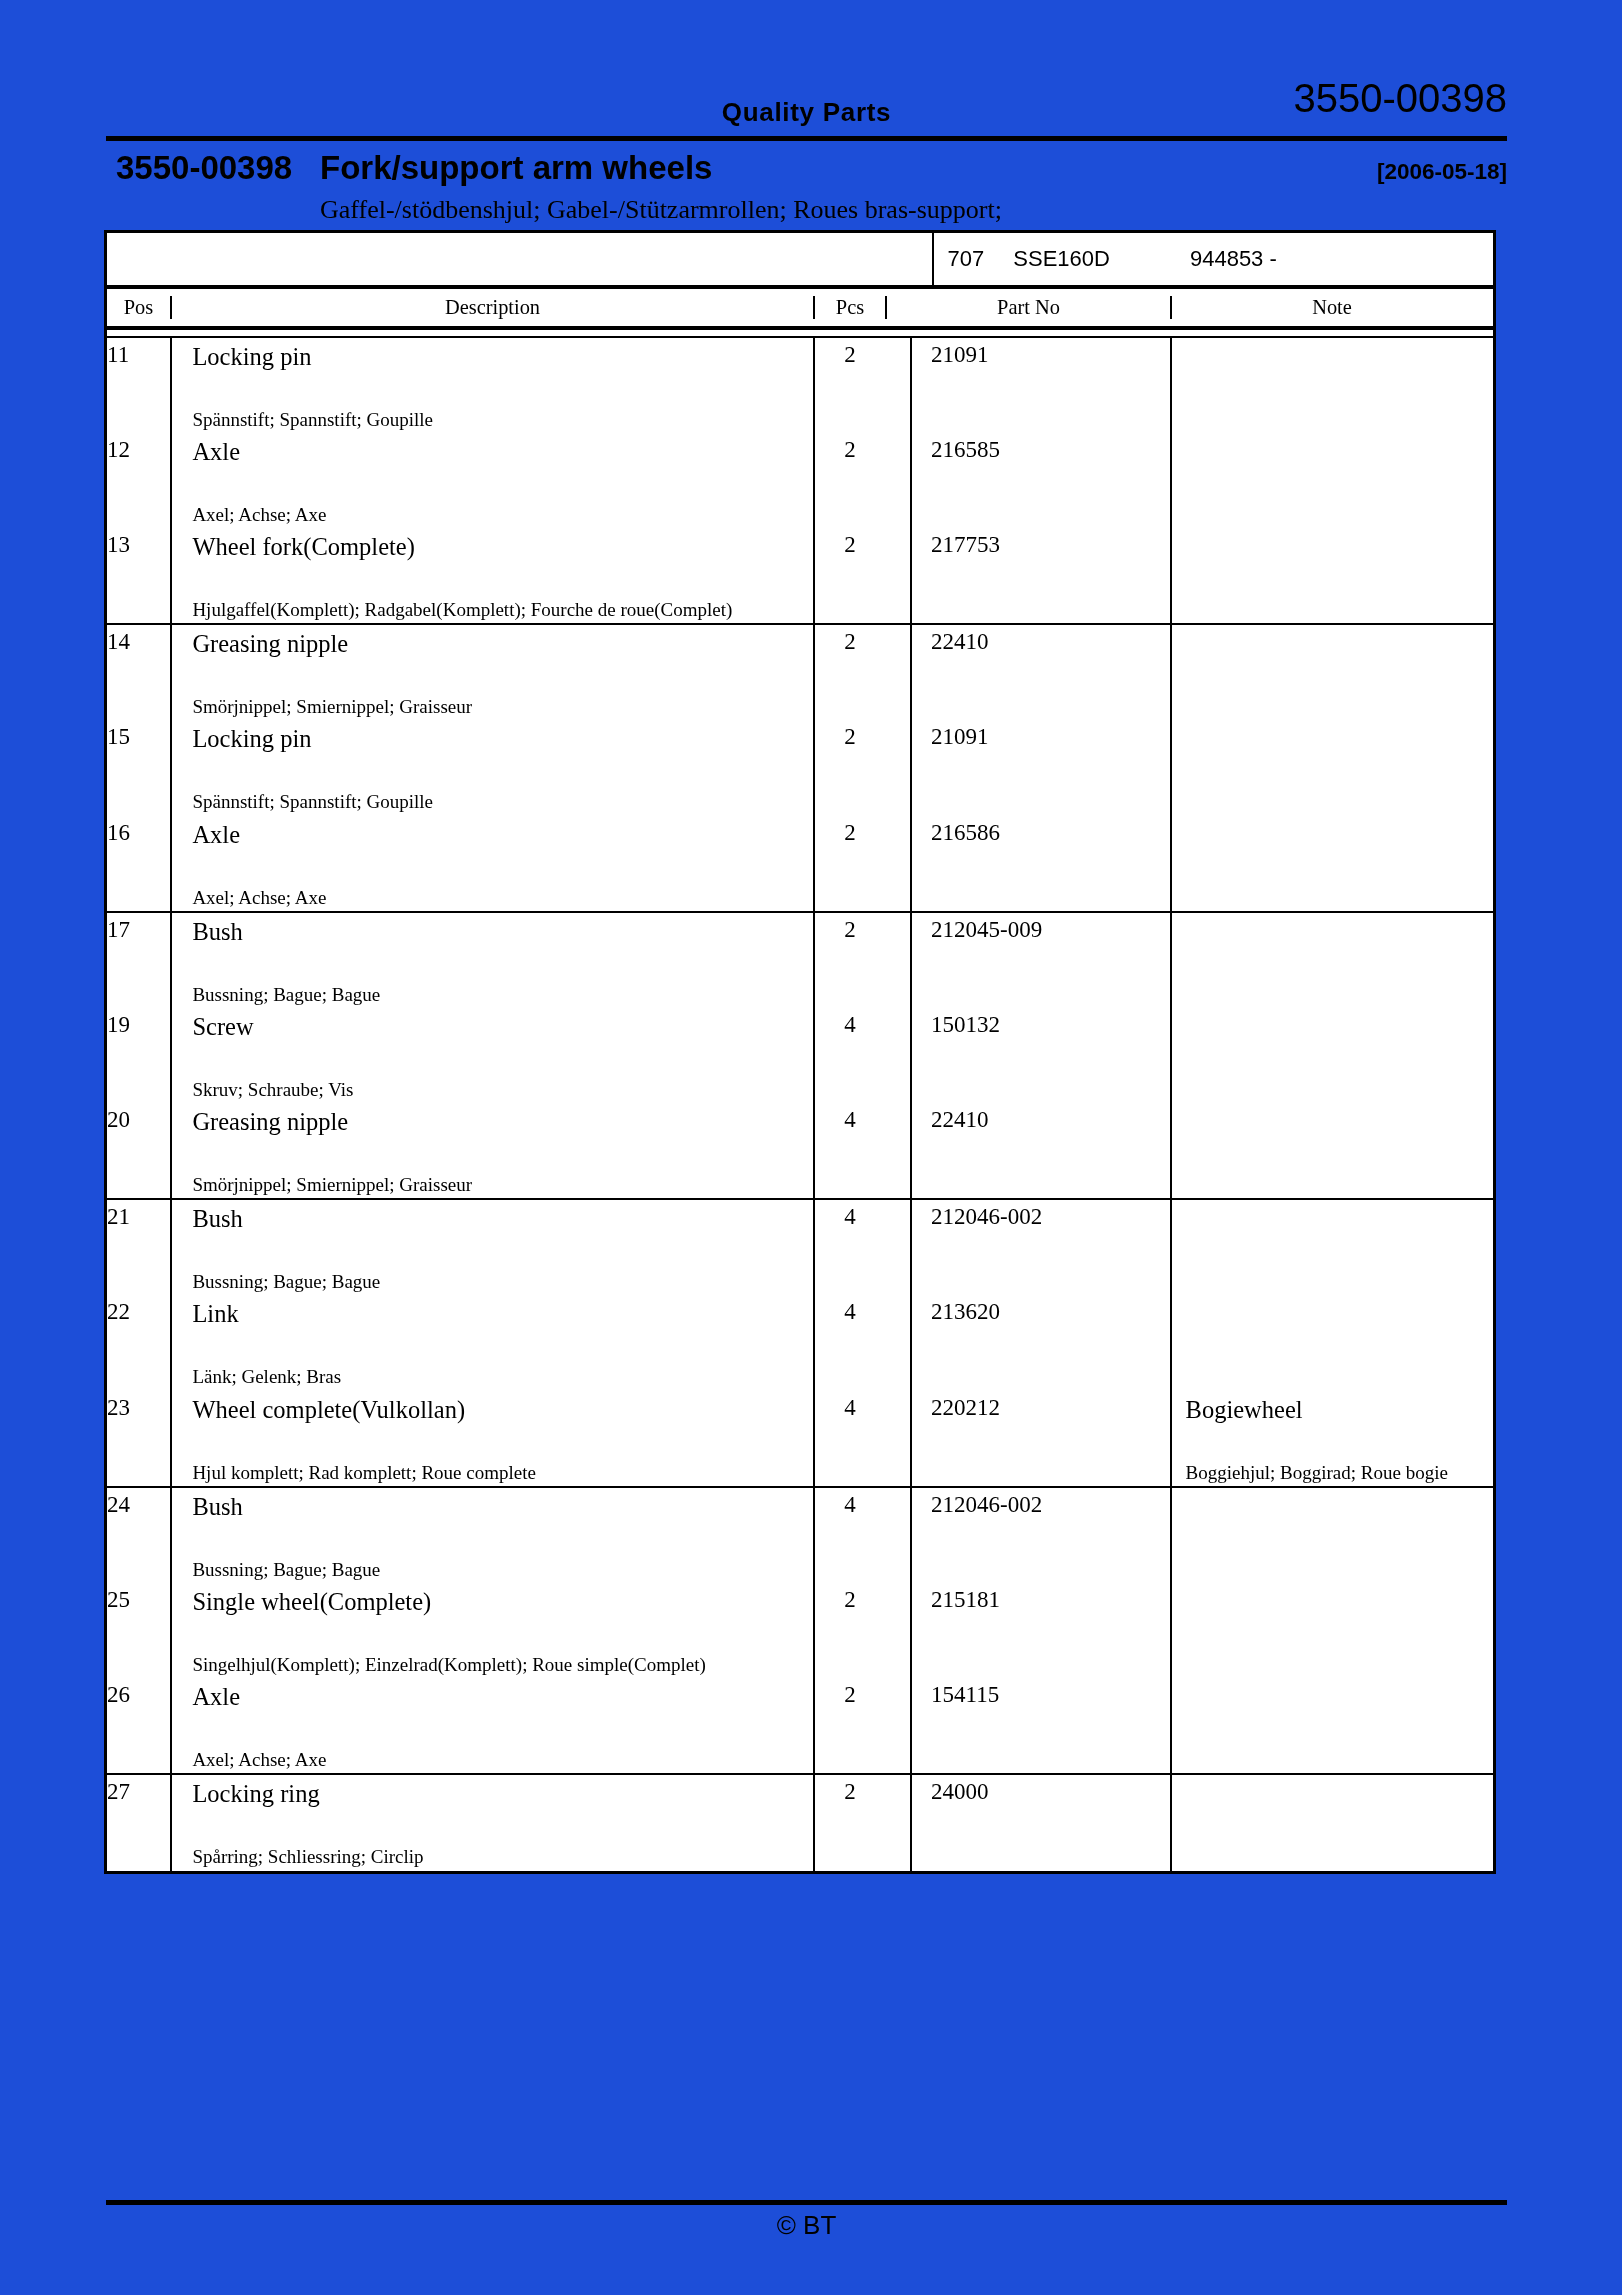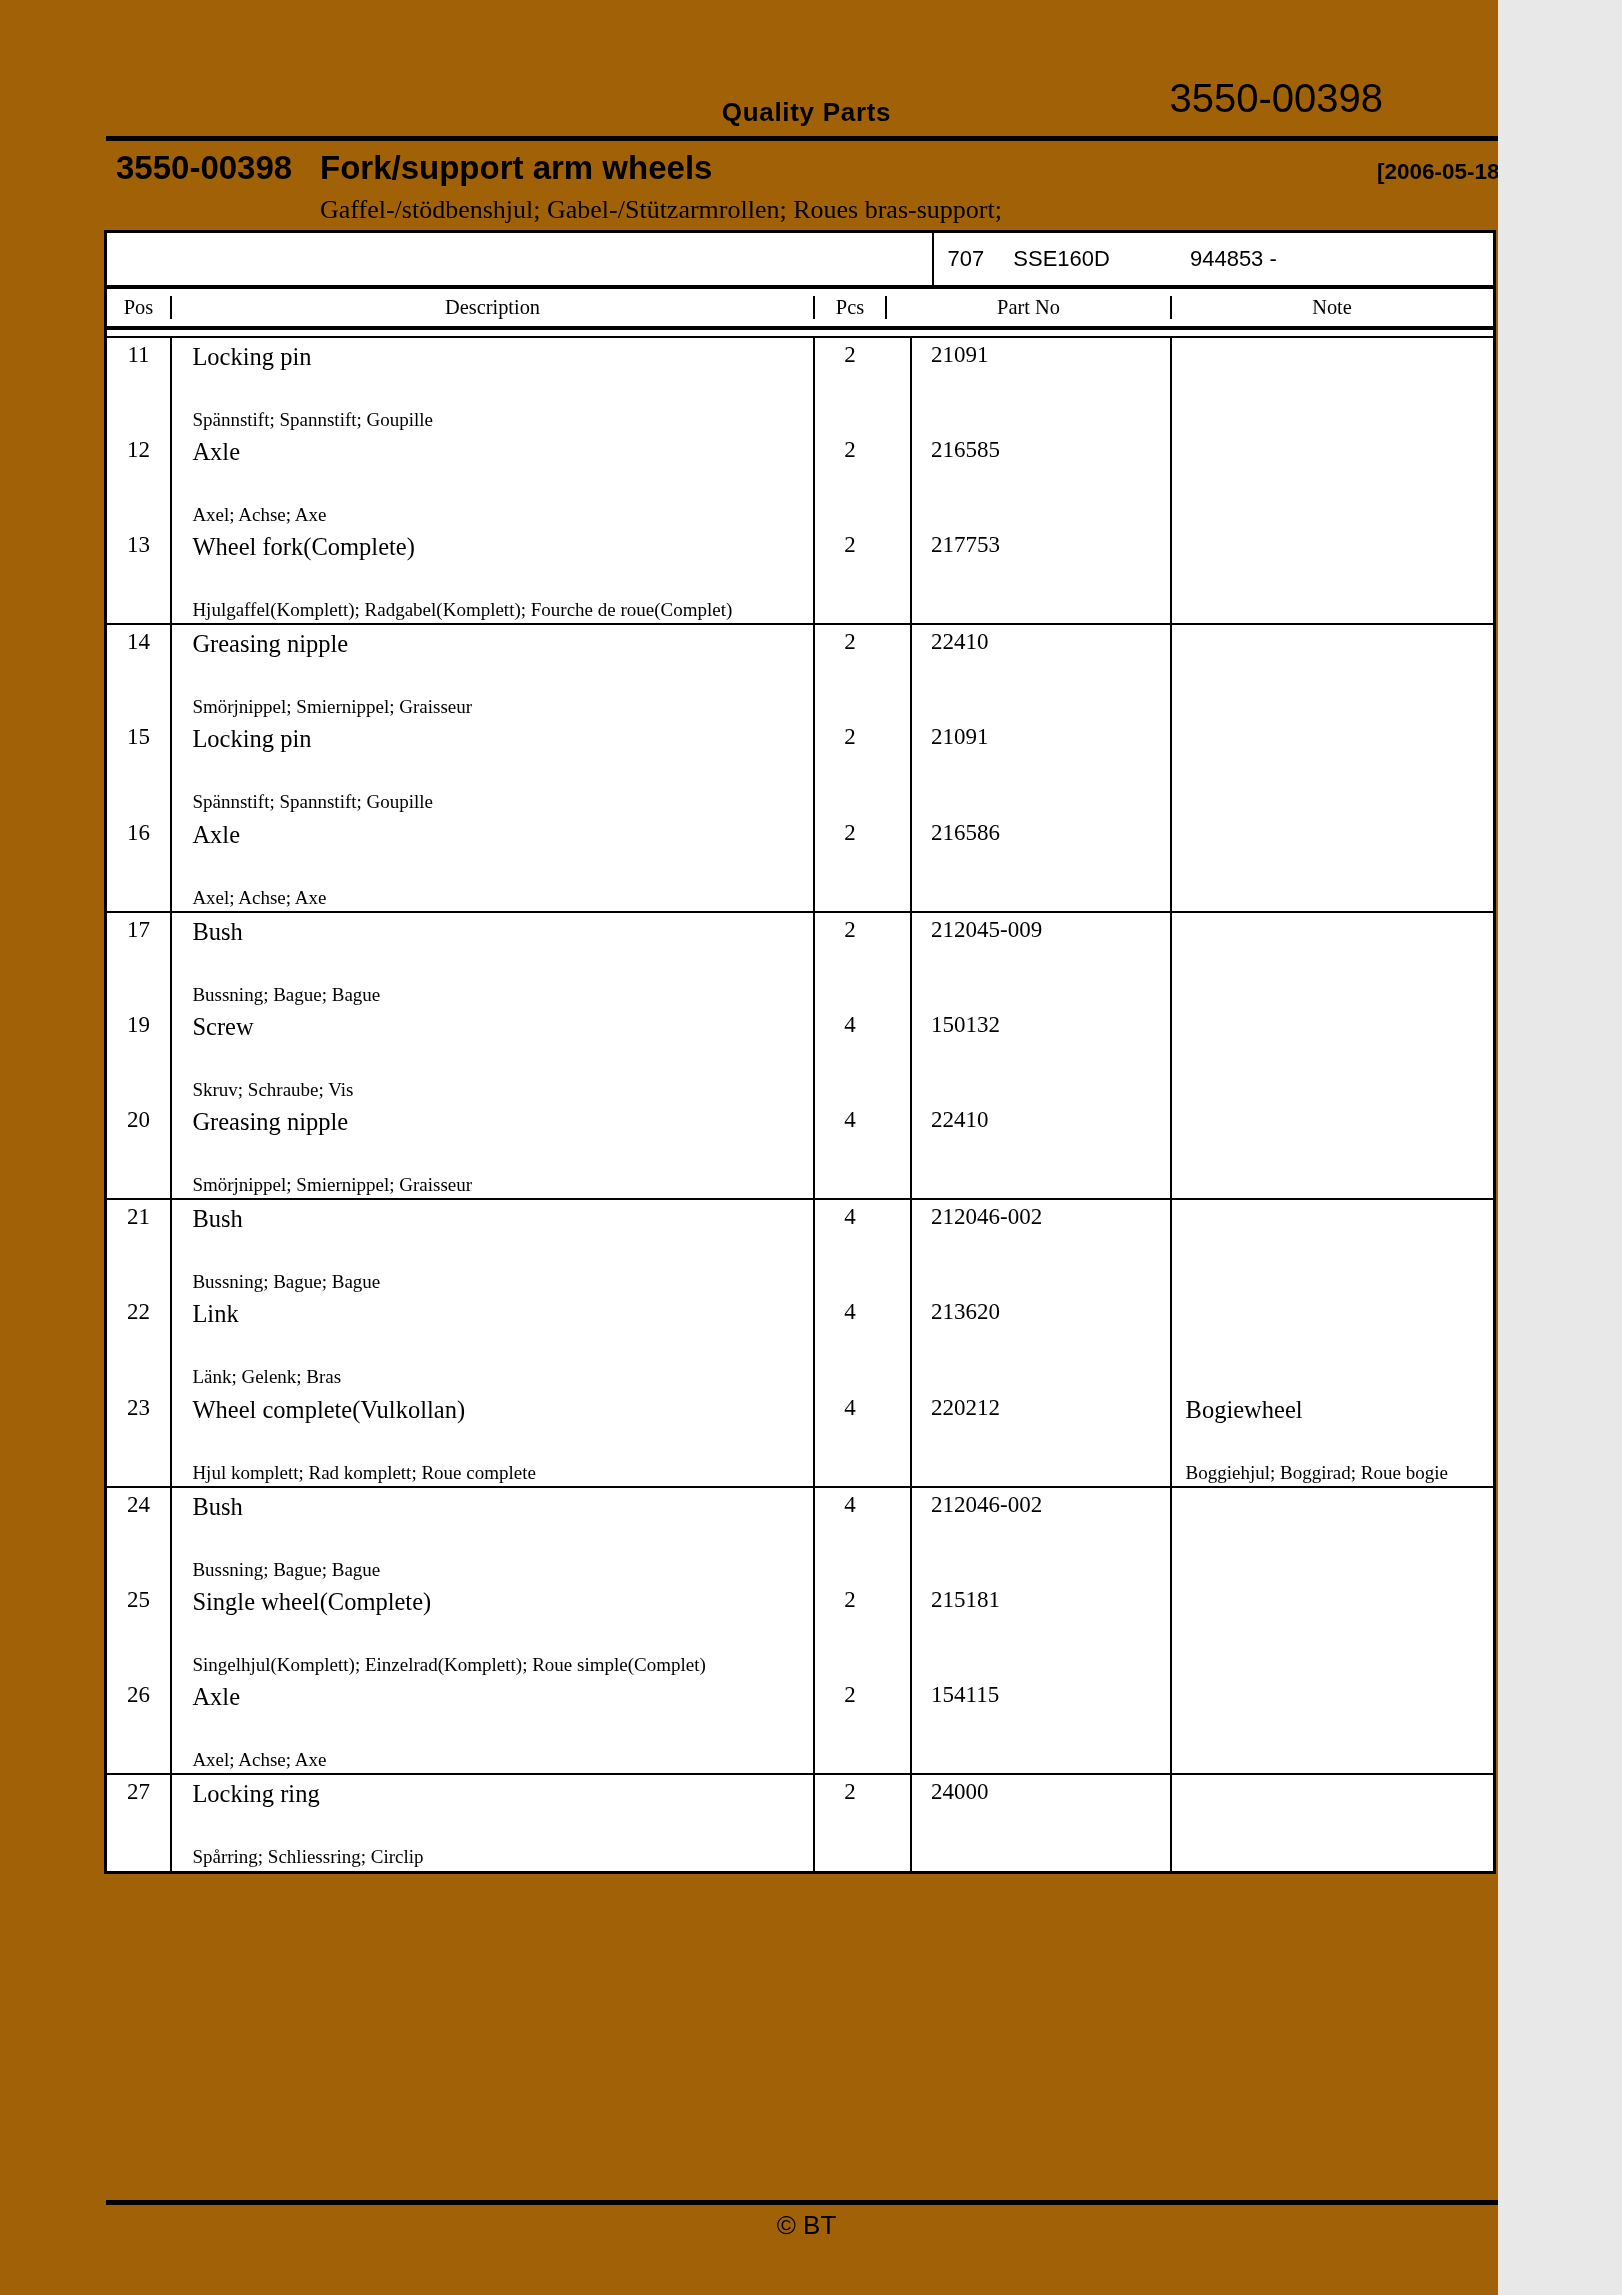--- a/index.html
+++ b/index.html
@@ -1,17 +1,17 @@
 <!DOCTYPE html>
 <html style="font-size:11px"><head>
 <meta charset="utf-8">
 <style>
   html,body{margin:0;padding:0;background:#e8e8e8;}
   .page{
-    position:relative;width:1498px;height:2295px;background:#a16207;color:#000;
+    position:relative;width:1622px;height:2295px;background:#1d4ed8;color:#000;
     font-family:"Liberation Sans", sans-serif;overflow:hidden;
   }
   
   .hdr-center{
     position:absolute;left:106px;width:1401px;top:97px;
     text-align:center;font-size:26px;font-weight:bold;letter-spacing:0.7px;
   }
   .hdr-docnum{
     position:absolute;right:115px;top:76px;font-size:40px;font-weight:normal;
   }
@@ -39,21 +39,21 @@
   .grid-cols{display:grid;grid-template-columns:63px 643px 72px 285px 322px;font-family:Liberation Serif, serif;}
   .colhead-row{height:37px;align-items:center;border-bottom:4.1px solid #000;}
   .colhead-row .hc{
     text-align:center;font-size:20.4px;box-sizing:border-box;
   }
   .vline{border-left:2px solid #000;}
   .thin-sep{height:2px;background:#000;margin-top:5.5px;}
   .group{border-bottom:2.7px solid #000;}
   .group:last-child{border-bottom:none;}
   .item .c{box-sizing:border-box;padding-top:4.1px;padding-bottom:2.7px;}
-  .c-pos{text-align:center;font-size:23px;}
+  .c-pos{font-size:23px;}
   .c-desc{padding-left:20.4px;}
   .c-pcs{text-align:center;font-size:23px;}
   .c-part{padding-left:19px;font-size:23px;margin-left:25px;}
   .c-note{padding-left:13.6px;}
   .main-txt{font-size:24.5px;line-height:29px;}
   .sub-txt{font-size:19px;line-height:20.4px;margin-top:39px;}
   
   .ftr-rule{position:absolute;left:106px;top:2200px;width:1401px;height:4.8px;background:#000;}
   .ftr-copy{position:absolute;left:106px;width:1401px;top:2210px;text-align:center;font-size:26px;}
 </style>

